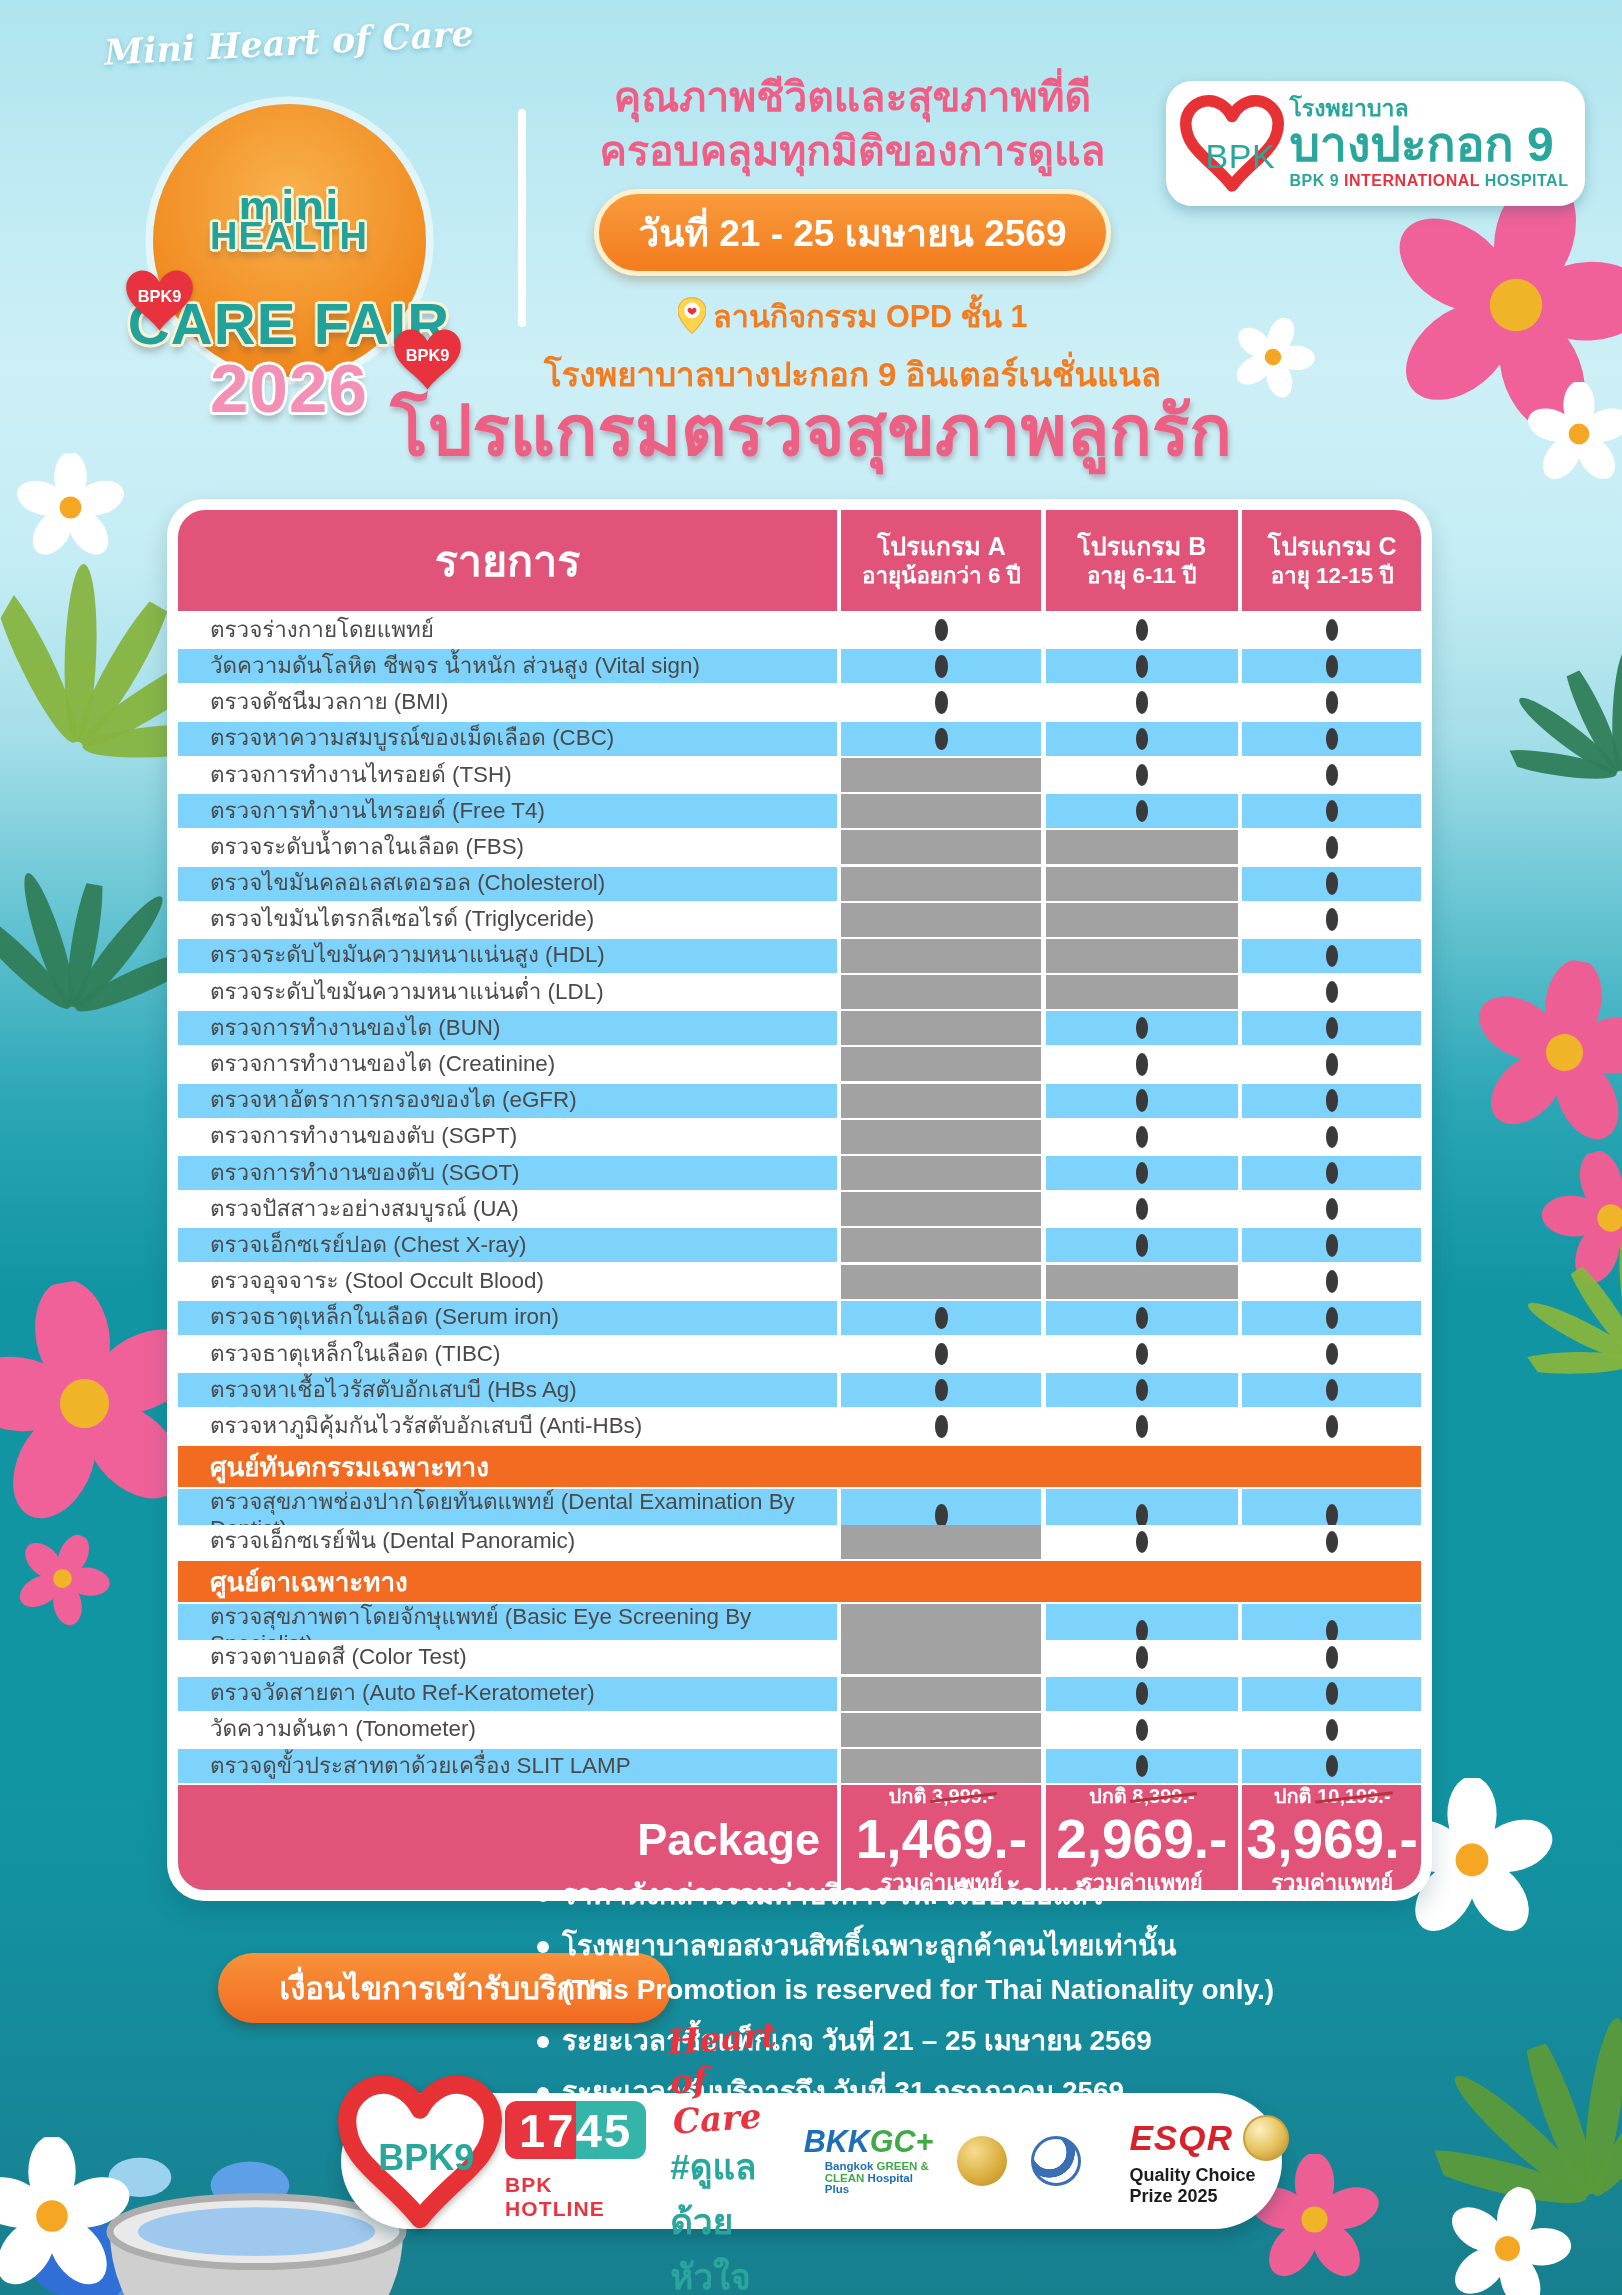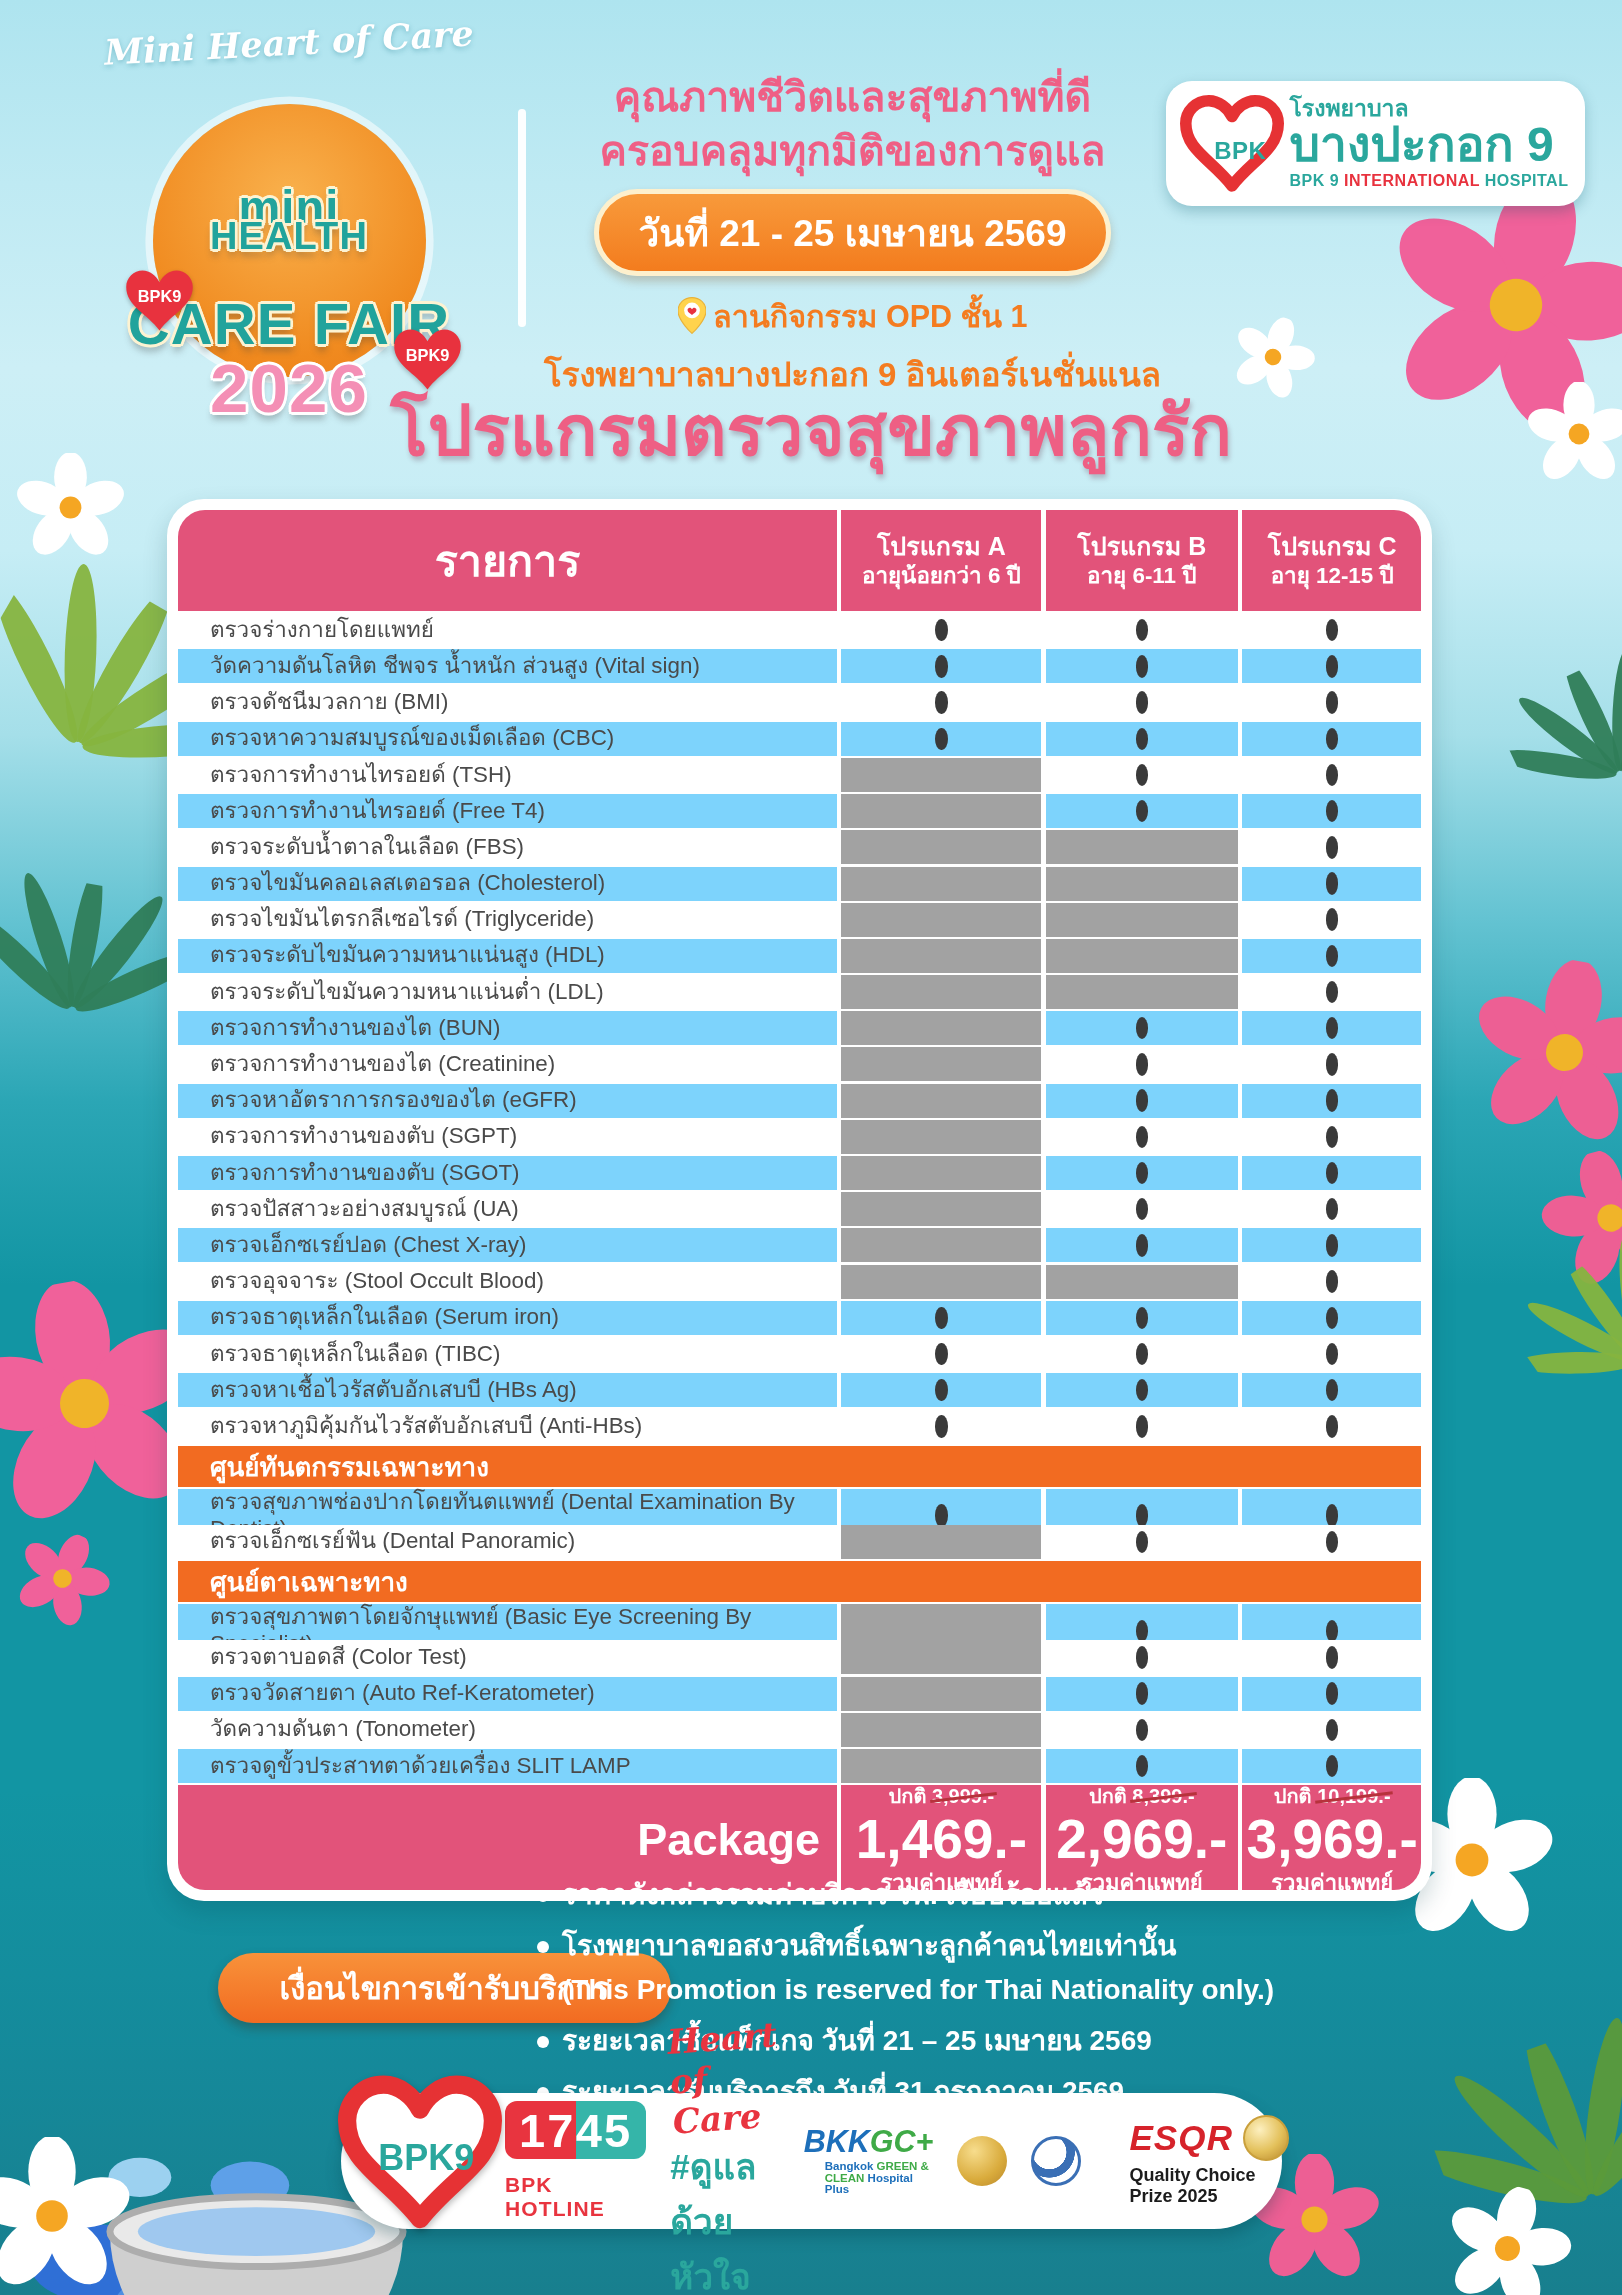--- a/index.html
+++ b/index.html
@@ -43,21 +43,21 @@
   .loc-row{margin-top:16.4px;display:flex;align-items:center;justify-content:center;gap:7.6px;}
   .loc-text{font-size:30.5px;font-weight:800;color:#f47c20;}
   .hosp-text{margin-top:7.6px;font-size:33px;font-weight:800;color:#f47c20;}
 
   
   #hospital-logo{left:1166px;top:81px;width:419px;height:125px;background:#ffffff;border-radius:26px;
     box-shadow:0 5.5px 13px rgba(0,80,95,.25);display:flex;align-items:center;padding:0 14px;gap:5.5px;}
   .heart-wrap{position:relative;width:104px;height:104px;flex:0 0 auto;}
   .heart-wrap svg{width:100%;height:100%;}
   .heart-wrap .bpk-txt{position:absolute;left:8%;top:44%;width:100%;text-align:center;
-    color:#2aa79d;font-size:24px;font-weight:700;letter-spacing:0.5px;}
+    color:#2aa79d;font-size:34px;font-weight:400;letter-spacing:0.5px;}
   .hosp-col{display:flex;flex-direction:column;line-height:1.02;}
   .hosp-th-small{color:#2aa79d;font-size:23px;font-weight:700;}
   .hosp-th-big{color:#2aa79d;font-size:48px;font-weight:800;}
   .hosp-en{font-size:16px;font-weight:800;letter-spacing:0.5px;margin-top:3.3px;}
   .hosp-en .t{color:#2aa79d;} .hosp-en .r{color:#e8323e;}
 
   
   #page-title{left:0;top:375px;width:100%;text-align:center;font-size:70px;font-weight:800;
     color:#ee5f84;text-shadow:1.6px 3.8px 5.5px rgba(90,40,60,.28);}
 

